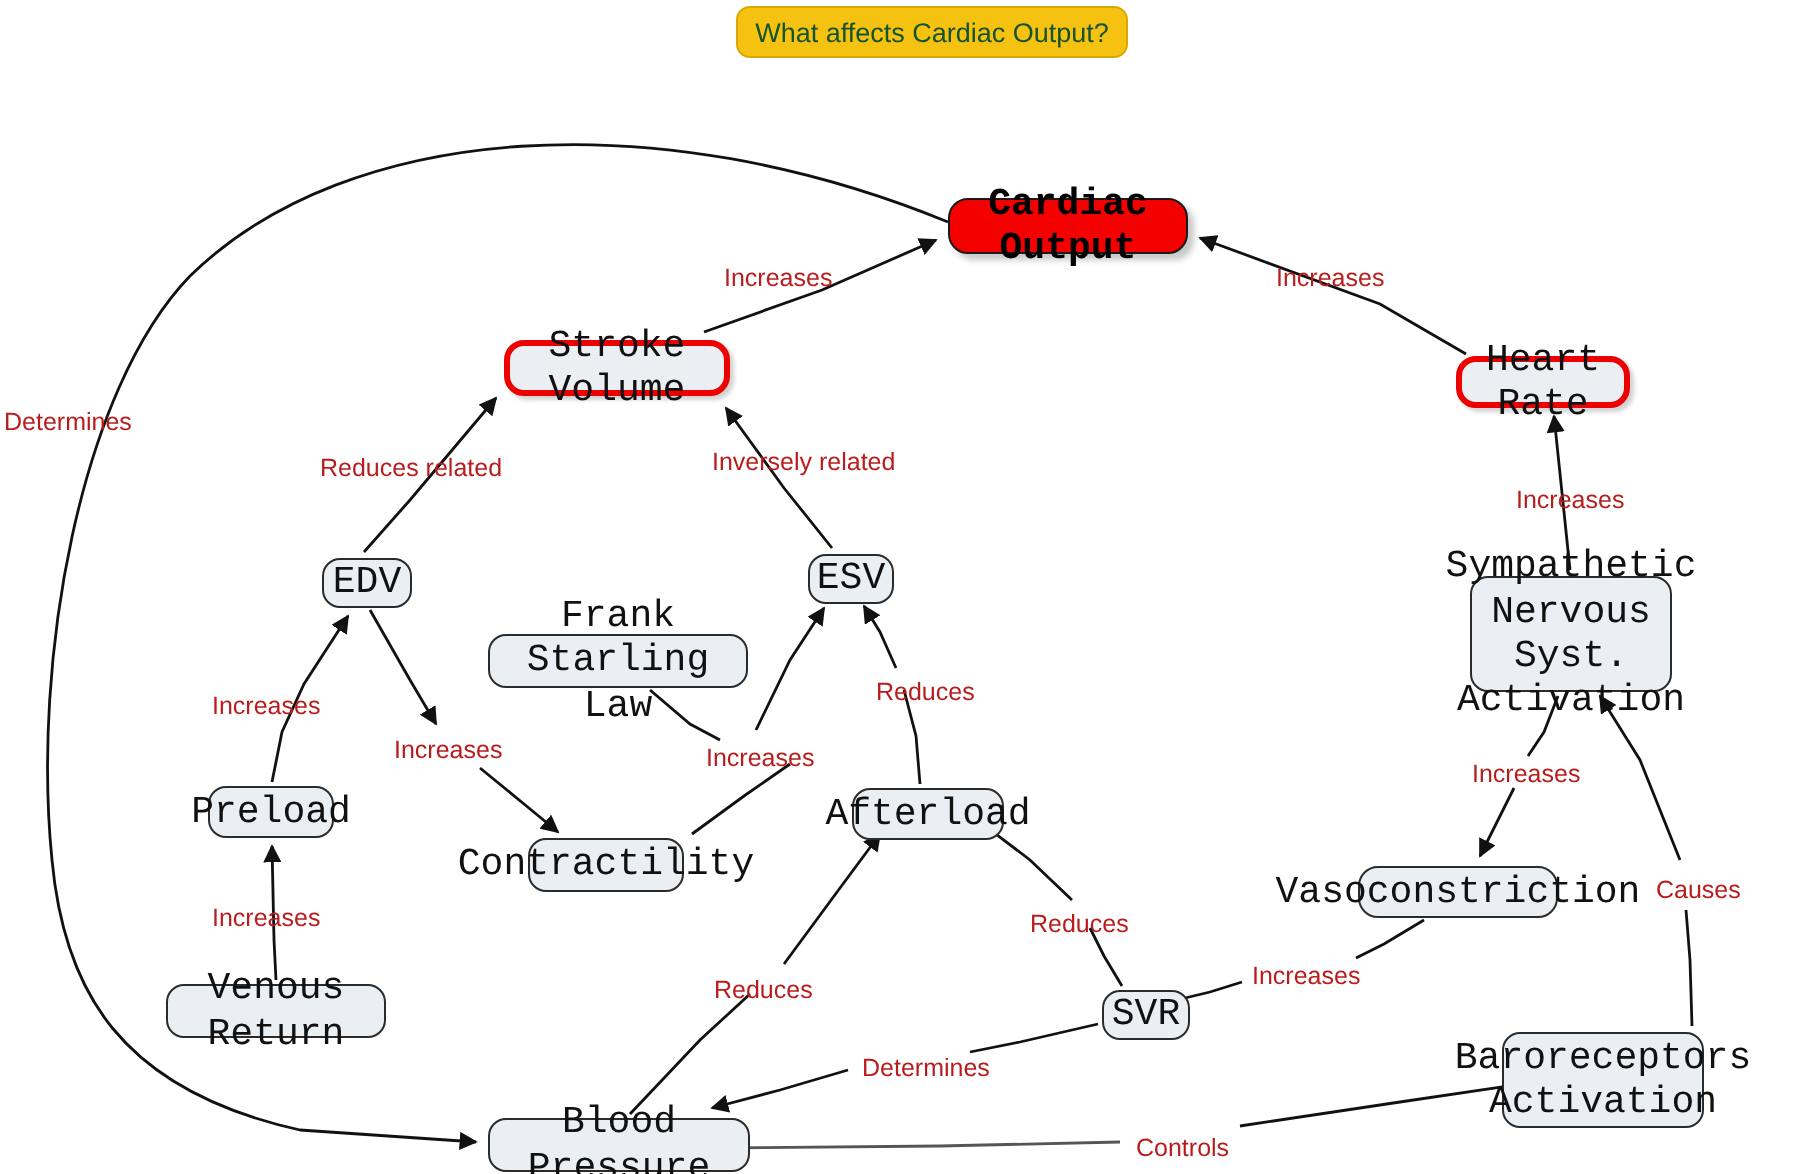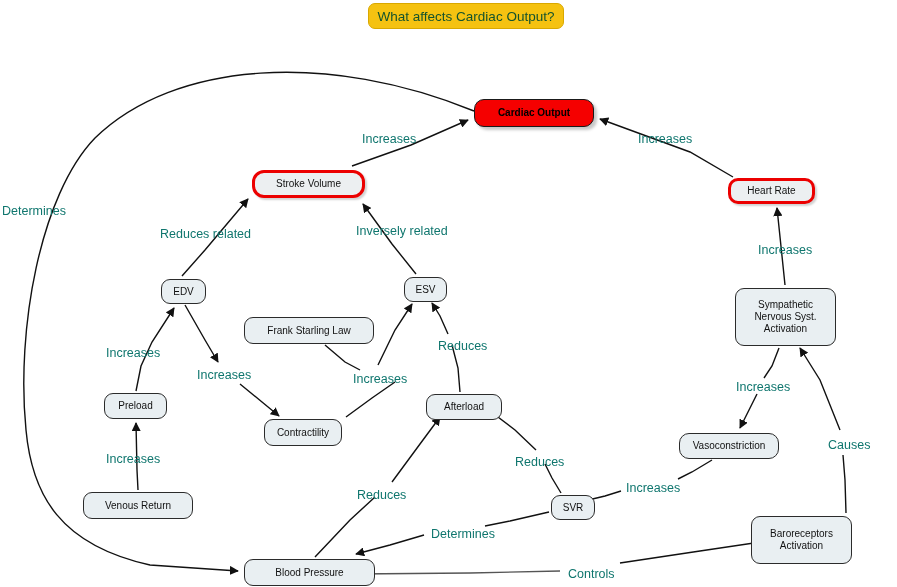--- a/index.html
+++ b/index.html
@@ -45,25 +45,26 @@
   .node {
     position: absolute;
     box-sizing: border-box;
     display: flex;
     align-items: center;
     justify-content: center;
     text-align: center;
     background: #e9eff2;
     border: 1.3px solid #2b2b2b;
     border-radius: 9px;
-    font-size: 10px;
+    font-size: 19px;
     color: #111111;
     line-height: 1.18;
     padding: 2px 6px;
     white-space: pre-line;
+    font-family: Liberation Mono, monospace;
   }
 
   .node.accent {
     background: #eceff1;
     border: 3px solid #ec0000;
     border-radius: 10px;
     box-shadow: 2px 2px 2px rgba(0,0,0,0.18);
   }
 
   .node.primary {
@@ -72,21 +73,21 @@
     border-radius: 10px;
     font-weight: bold;
     color: #000000;
     box-shadow: 3px 3px 3px rgba(0,0,0,0.22);
   }
 
   
   .edge-label {
     position: absolute;
     font-size: 12.5px;
-    color: #0f766e;
+    color: #b91c1c;
     white-space: nowrap;
     background: transparent;
   }
 </style>
 </head>
 <body>
 
 <svg id="canvas" viewBox="0 0 897 587">
   <defs>
     <marker id="arrow" viewBox="0 0 10 10" refX="9" refY="5" markerWidth="6.5" markerHeight="6.5" orient="auto-start-reverse">
@@ -142,21 +143,21 @@
     <path d="M 620 563 L 700 551 L 788 538" marker-end="url(#arrow)"></path>
 
     <path d="M 846 513 L 845 480 L 843 455"></path>
     <path d="M 840 430 L 820 380 L 800 348" marker-end="url(#arrow)"></path>
   </g>
 </svg>
 
 <div class="title-banner">What affects Cardiac Output?</div>
 
 <div class="node primary" style="left:474px;top:99px;width:120px;height:28px;">Cardiac Output</div>
-<div class="node accent" style="left:252px;top:170px;width:113px;height:28px;border-radius:12px;">Stroke Volume</div>
+<div class="node accent" style="left:252px;top:170px;width:113px;height:28px;">Stroke Volume</div>
 <div class="node accent" style="left:728px;top:178px;width:87px;height:26px;">Heart Rate</div>
 <div class="node" style="left:161px;top:279px;width:45px;height:25px;">EDV</div>
 <div class="node" style="left:404px;top:277px;width:43px;height:25px;text-align:right;">ESV</div>
 <div class="node" style="left:244px;top:317px;width:130px;height:27px;">Frank Starling Law</div>
 <div class="node" style="left:735px;top:288px;width:101px;height:58px;text-align:center;">Sympathetic
 Nervous Syst.
 Activation</div>
 <div class="node" style="left:104px;top:393px;width:63px;height:26px;">Preload</div>
 <div class="node" style="left:264px;top:419px;width:78px;height:27px;">Contractility</div>
 <div class="node" style="left:426px;top:394px;width:76px;height:26px;">Afterload</div>

